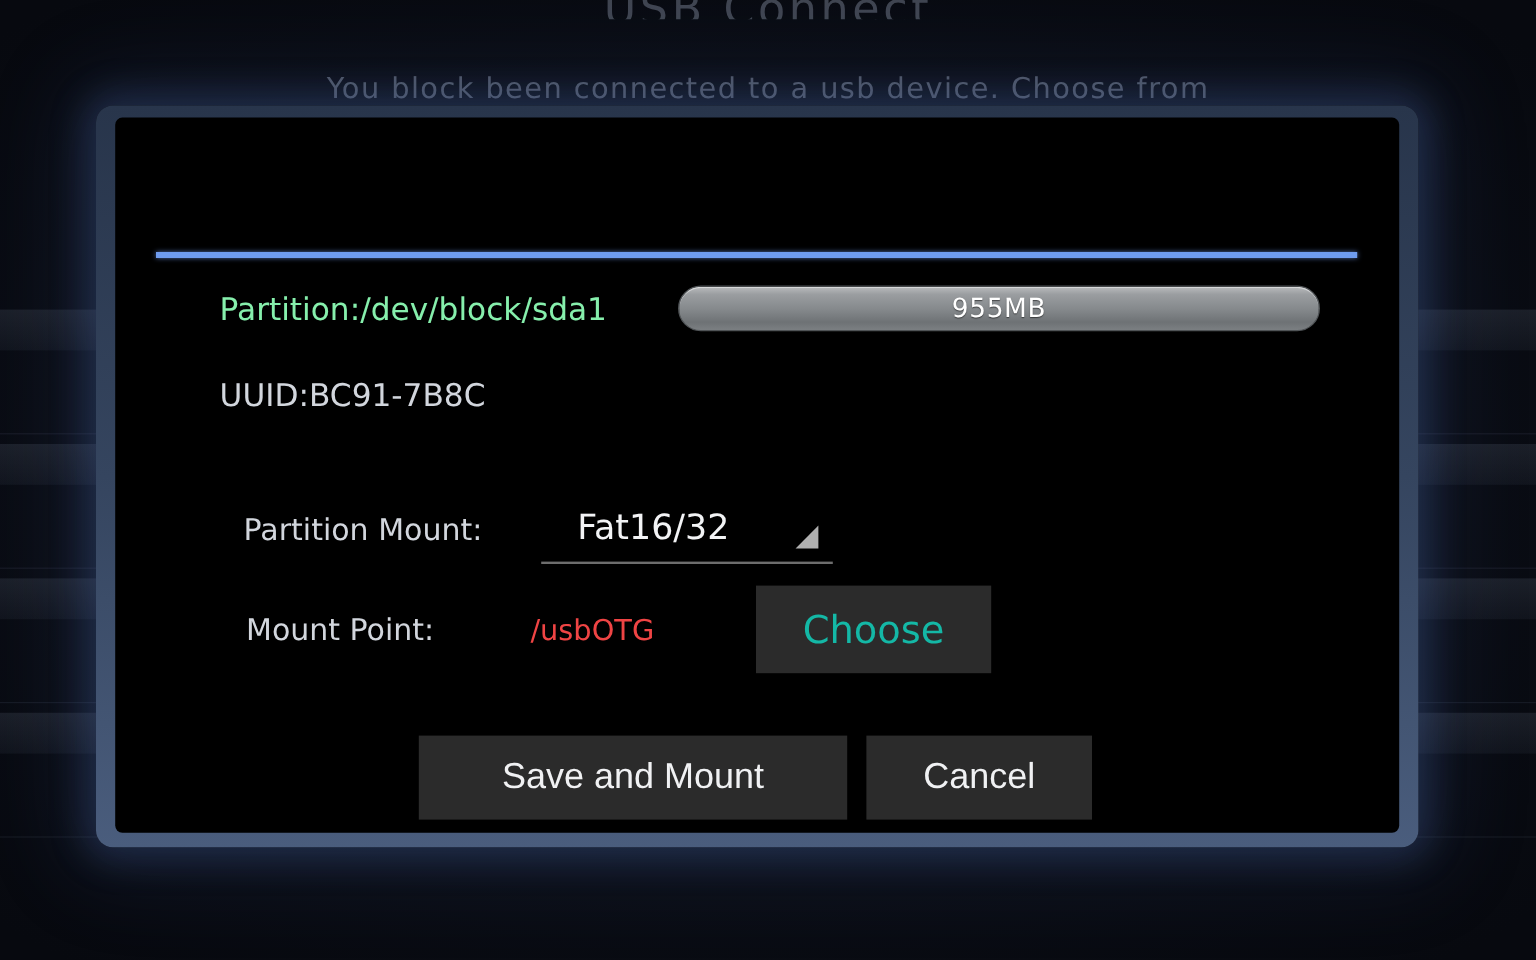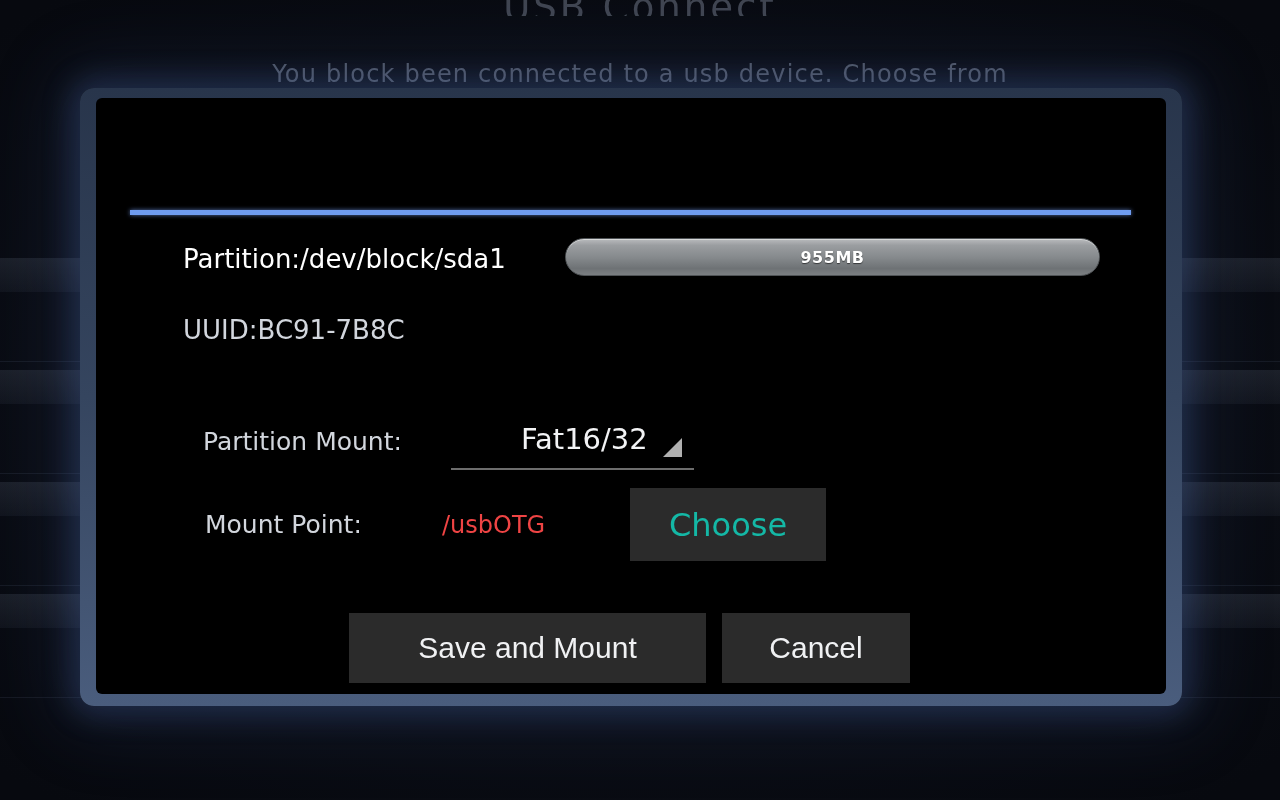--- a/index.html
+++ b/index.html
@@ -151,41 +151,41 @@
     left: 0;
     top: 140px;
     width: 100%;
     height: 58px;
   }
   #partition-label {
     position: absolute;
     left: 87px;
     top: 6px;
     font-size: 26px;
-    color: #ffffff;
+    color: #86efac;
     white-space: nowrap;
   }
   #partition-size-bar {
     position: absolute;
     left: 469px;
     top: 0px;
     width: 535px;
     height: 38px;
     border-radius: 19px;
     background: linear-gradient(180deg, #b9bbbd 0%, #9a9da0 18%, #85898c 52%, #6e7275 82%, #7b7f82 100%);
     border: 1px solid #4f5356;
     box-shadow: inset 0 1px 0 rgba(255,255,255,.45);
     display: flex;
     align-items: center;
     justify-content: center;
     box-sizing: border-box;
   }
   #partition-size-text {
-    font-size: 16px;
-    font-weight: bold;
+    font-size: 22px;
+    font-weight: normal;
     color: #ffffff;
     text-shadow: 0 1px 1px rgba(0,0,0,.55);
     letter-spacing: .5px;
   }
 
   
   #uuid-text {
     position: absolute;
     left: 87px;
     top: 217px;
@@ -219,21 +219,20 @@
     border-bottom: 2px solid #6d6d6d;
     box-sizing: border-box;
   }
   #ptype-value {
     position: absolute;
     left: 30px;
     top: 2px;
     font-size: 29px;
     color: #f2f3f5;
     white-space: nowrap;
-    margin-left: 40px;
   }
   #spinner-triangle {
     position: absolute;
     right: 12px;
     bottom: 11px;
     width: 0;
     height: 0;
     border-left: 19px solid transparent;
     border-bottom: 19px solid #b0b0b0;
   }

